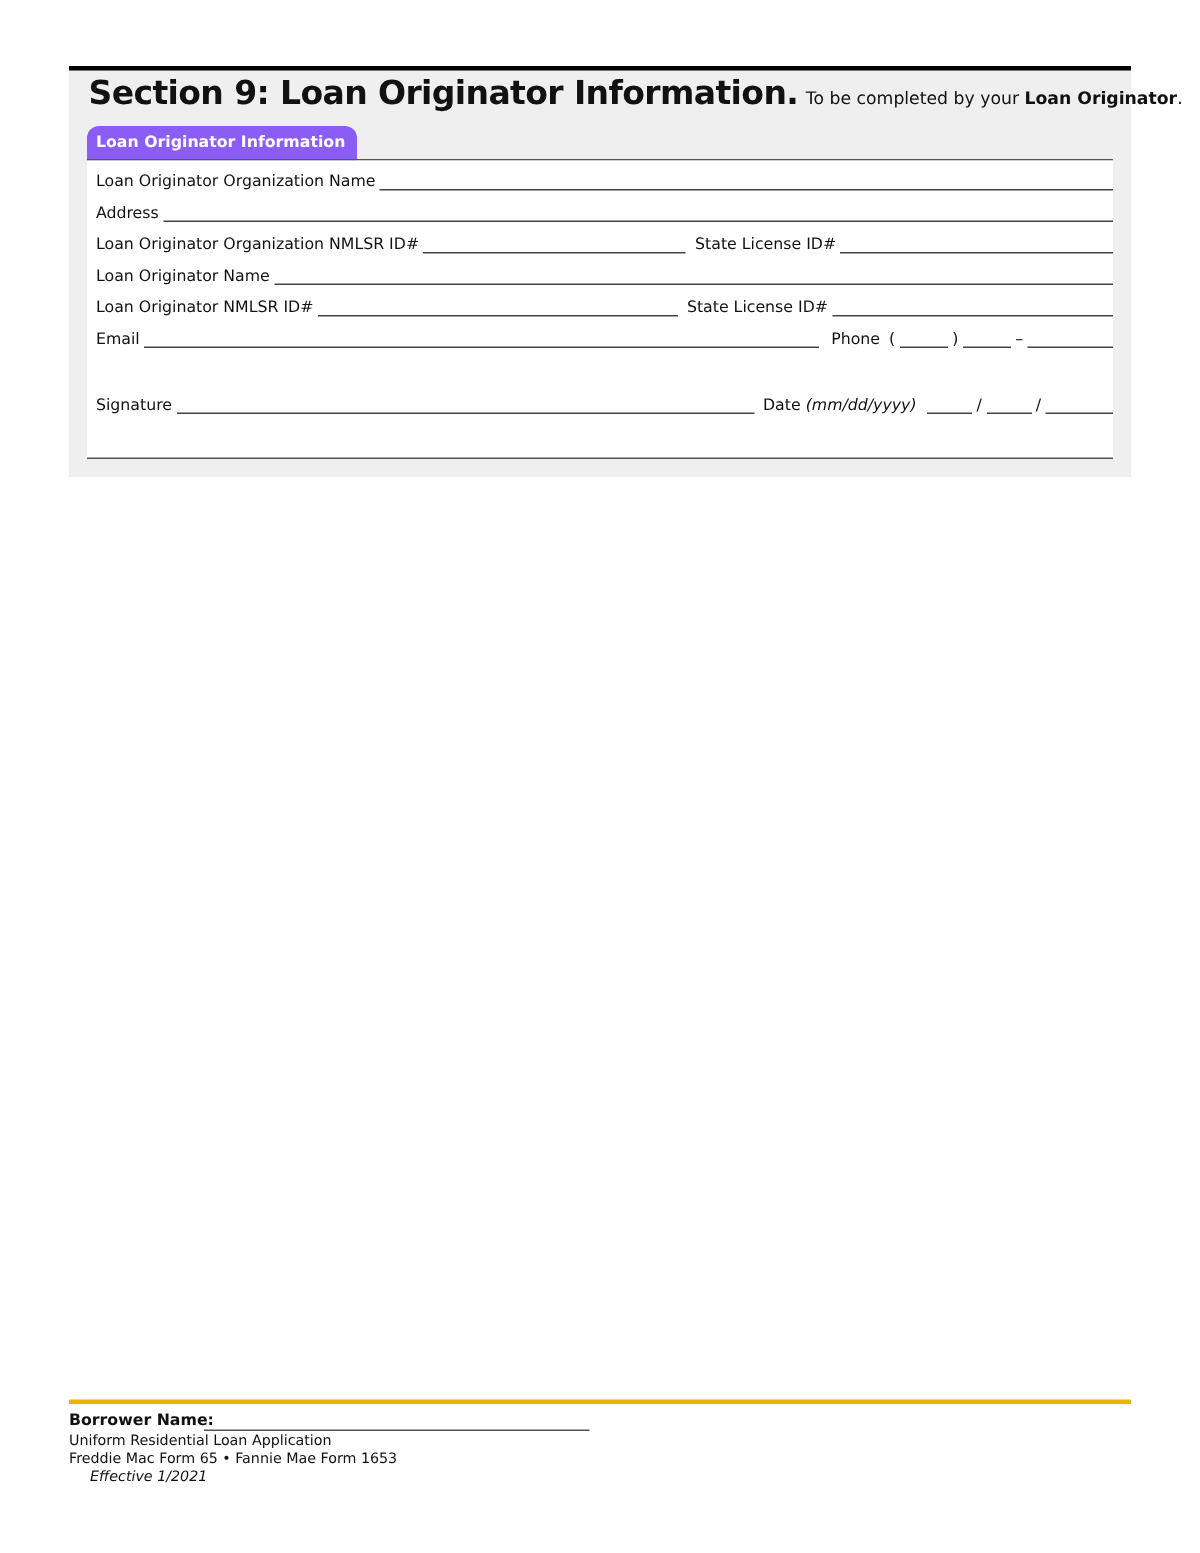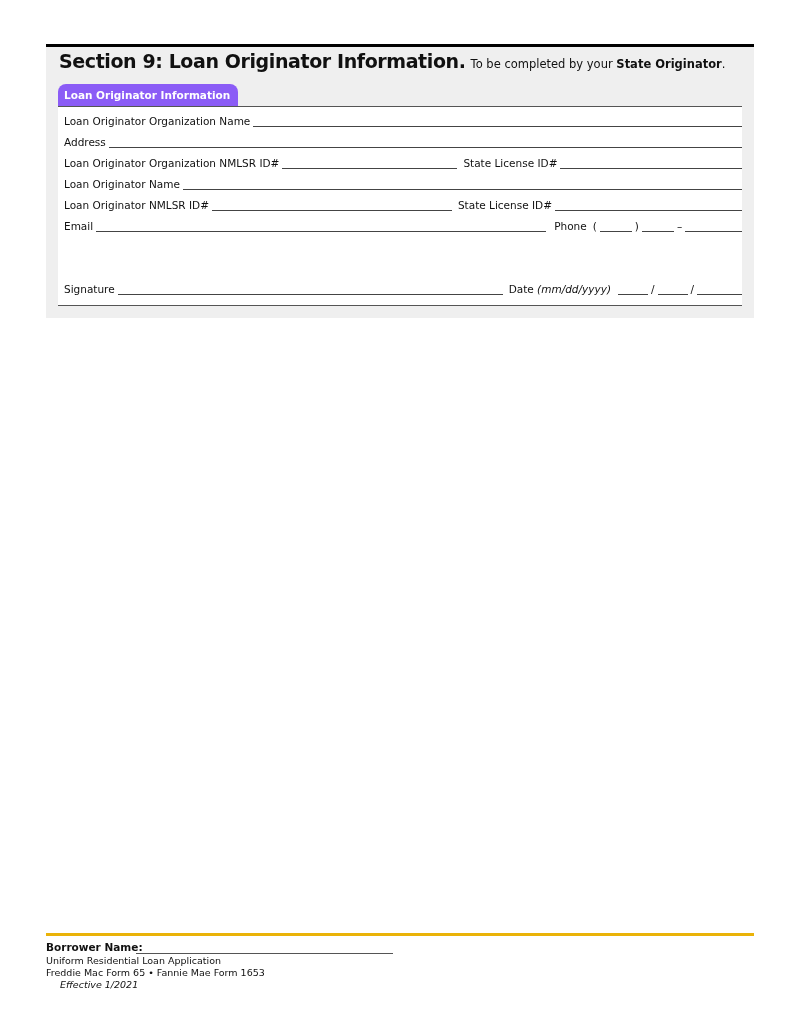--- a/index.html
+++ b/index.html
@@ -6,21 +6,21 @@
   html, body { width: 800px; height: 1035px; background: #ffffff; overflow: hidden; }
   body { position: relative; font-family: "DejaVu Sans", "Liberation Sans", sans-serif; color: #111; }
 
   .section {
     position: absolute; left: 46px; top: 44px; width: 708px; height: 274px;
     background: #efefef; border-top: 3px solid #000;
   }
   .section-title {
     position: absolute; left: 13px; top: 3px; white-space: nowrap;
   }
-  .section-title .main { font-size: 19px; font-weight: bold; letter-spacing: -0.4px; }
+  .section-title .main { font-size: 22px; font-weight: bold; letter-spacing: -0.4px; }
   .section-title .sub { font-size: 11.5px; }
   .section-title .sub b { font-weight: bold; }
 
   .tab {
     position: absolute; left: 12px; top: 37px; height: 23px; width: 180px;
     background: #8b5cf6; color: #fff; border-radius: 8px 8px 0 0;
     font-size: 10.5px; font-weight: bold; padding: 5px 0 0 6px; white-space: nowrap;
   }
   .tabline { position: absolute; left: 12px; right: 12px; top: 59px; height: 1px; background: #555; }
 
@@ -39,21 +39,21 @@
   .footer .bnline { position: absolute; left: 90px; top: 17px; width: 257px; height: 1px; background: #555; }
   .footer .ft { position: absolute; left: 0; font-size: 9.5px; white-space: nowrap; }
   .footer .ft.i { font-style: italic; margin-left: 14px; }
 </style>
 </head>
 <body>
 
 <div class="section">
   <div class="section-title">
     <span class="main">Section 9: Loan Originator Information.</span>
-    <span class="sub"><span>To be completed by your</span> <b>State Originator</b><span>.</span></span>
+    <span class="sub"><span>To be completed by your</span> <b>Loan Originator</b><span>.</span></span>
   </div>
 
   <div class="tab">Loan Originator Information</div>
   <div class="tabline"></div>
 
   <div class="panel">
     <div class="row" style="top:2px;">
       <span class="lbl">Loan Originator Organization Name</span>
       <span class="line fill"></span>
     </div>
@@ -84,21 +84,21 @@
       <span class="line" style="width:450px;"></span>
       <span style="width:8px;"></span>
       <span class="lbl">Phone</span>
       <span class="sep">(</span>
       <span class="line" style="width:32px;"></span>
       <span class="sep">)</span>
       <span class="line" style="width:32px;"></span>
       <span class="sep">–</span>
       <span class="line fill"></span>
     </div>
-    <div class="row" style="top:170px;">
+    <div class="row" style="top:151px;">
       <span class="lbl">Signature</span>
       <span class="line" style="width:385px;"></span>
       <span style="width:6px;"></span>
       <span class="lbl"><span>Date</span> <i>(mm/dd/yyyy)</i></span>
       <span style="width:4px;"></span>
       <span class="line" style="width:30px;"></span>
       <span class="sep">/</span>
       <span class="line" style="width:30px;"></span>
       <span class="sep">/</span>
       <span class="line fill"></span>

